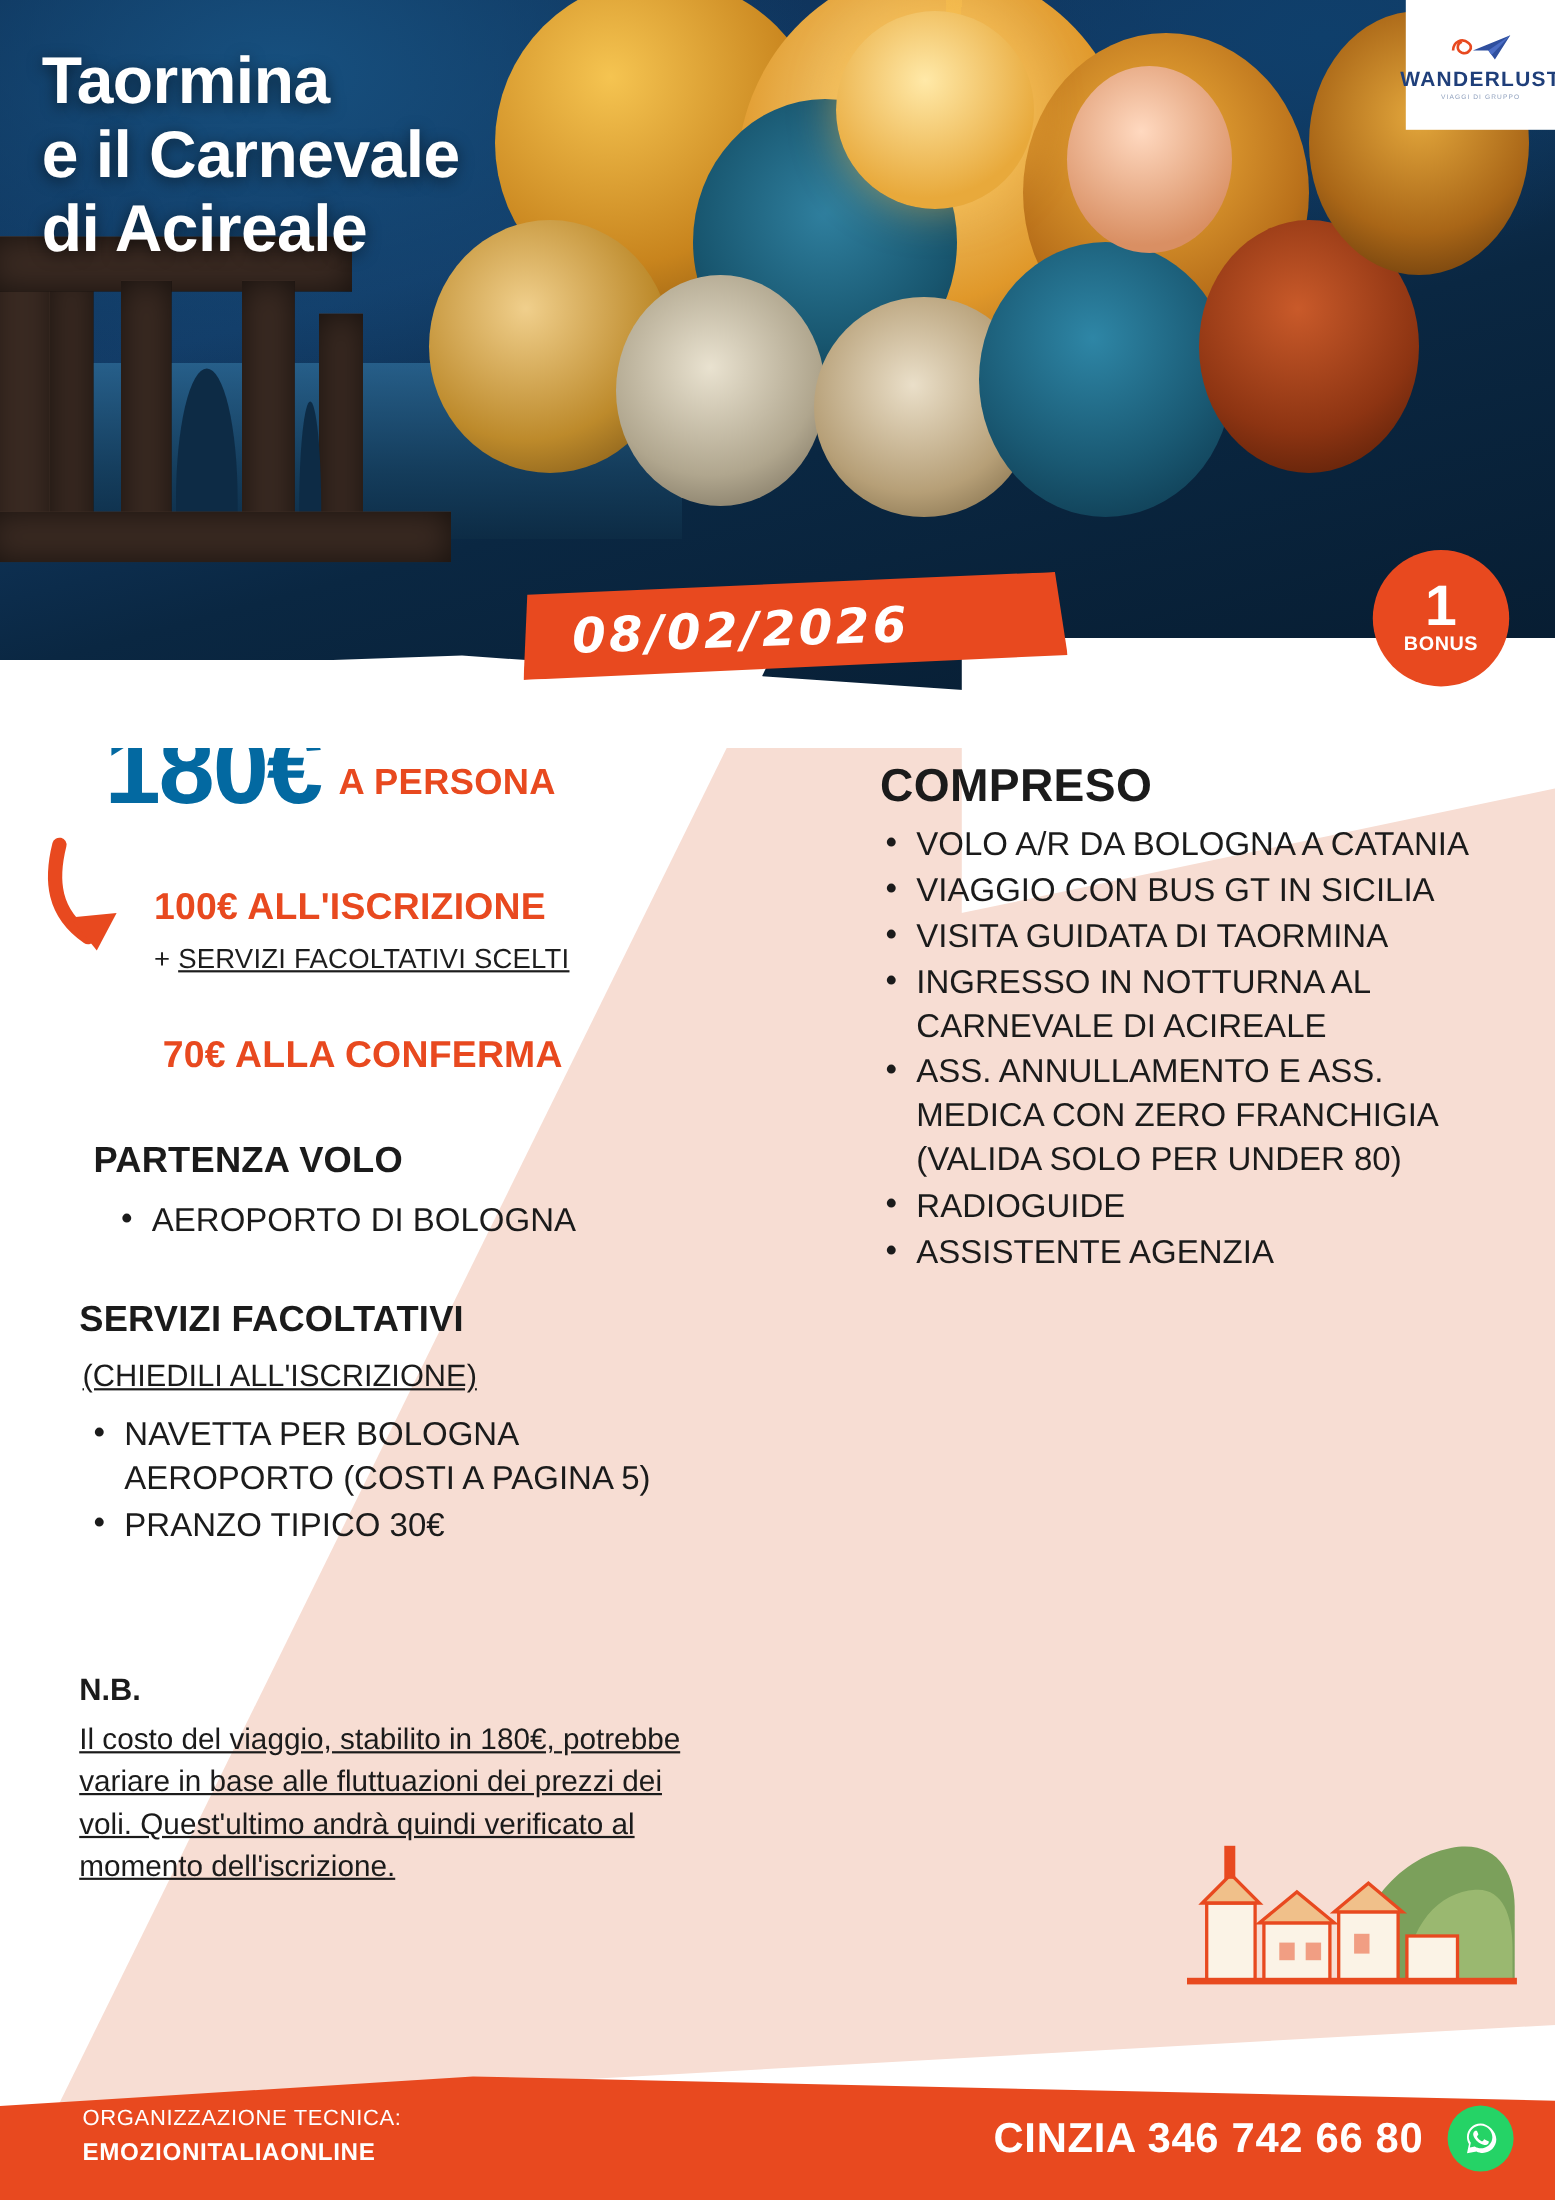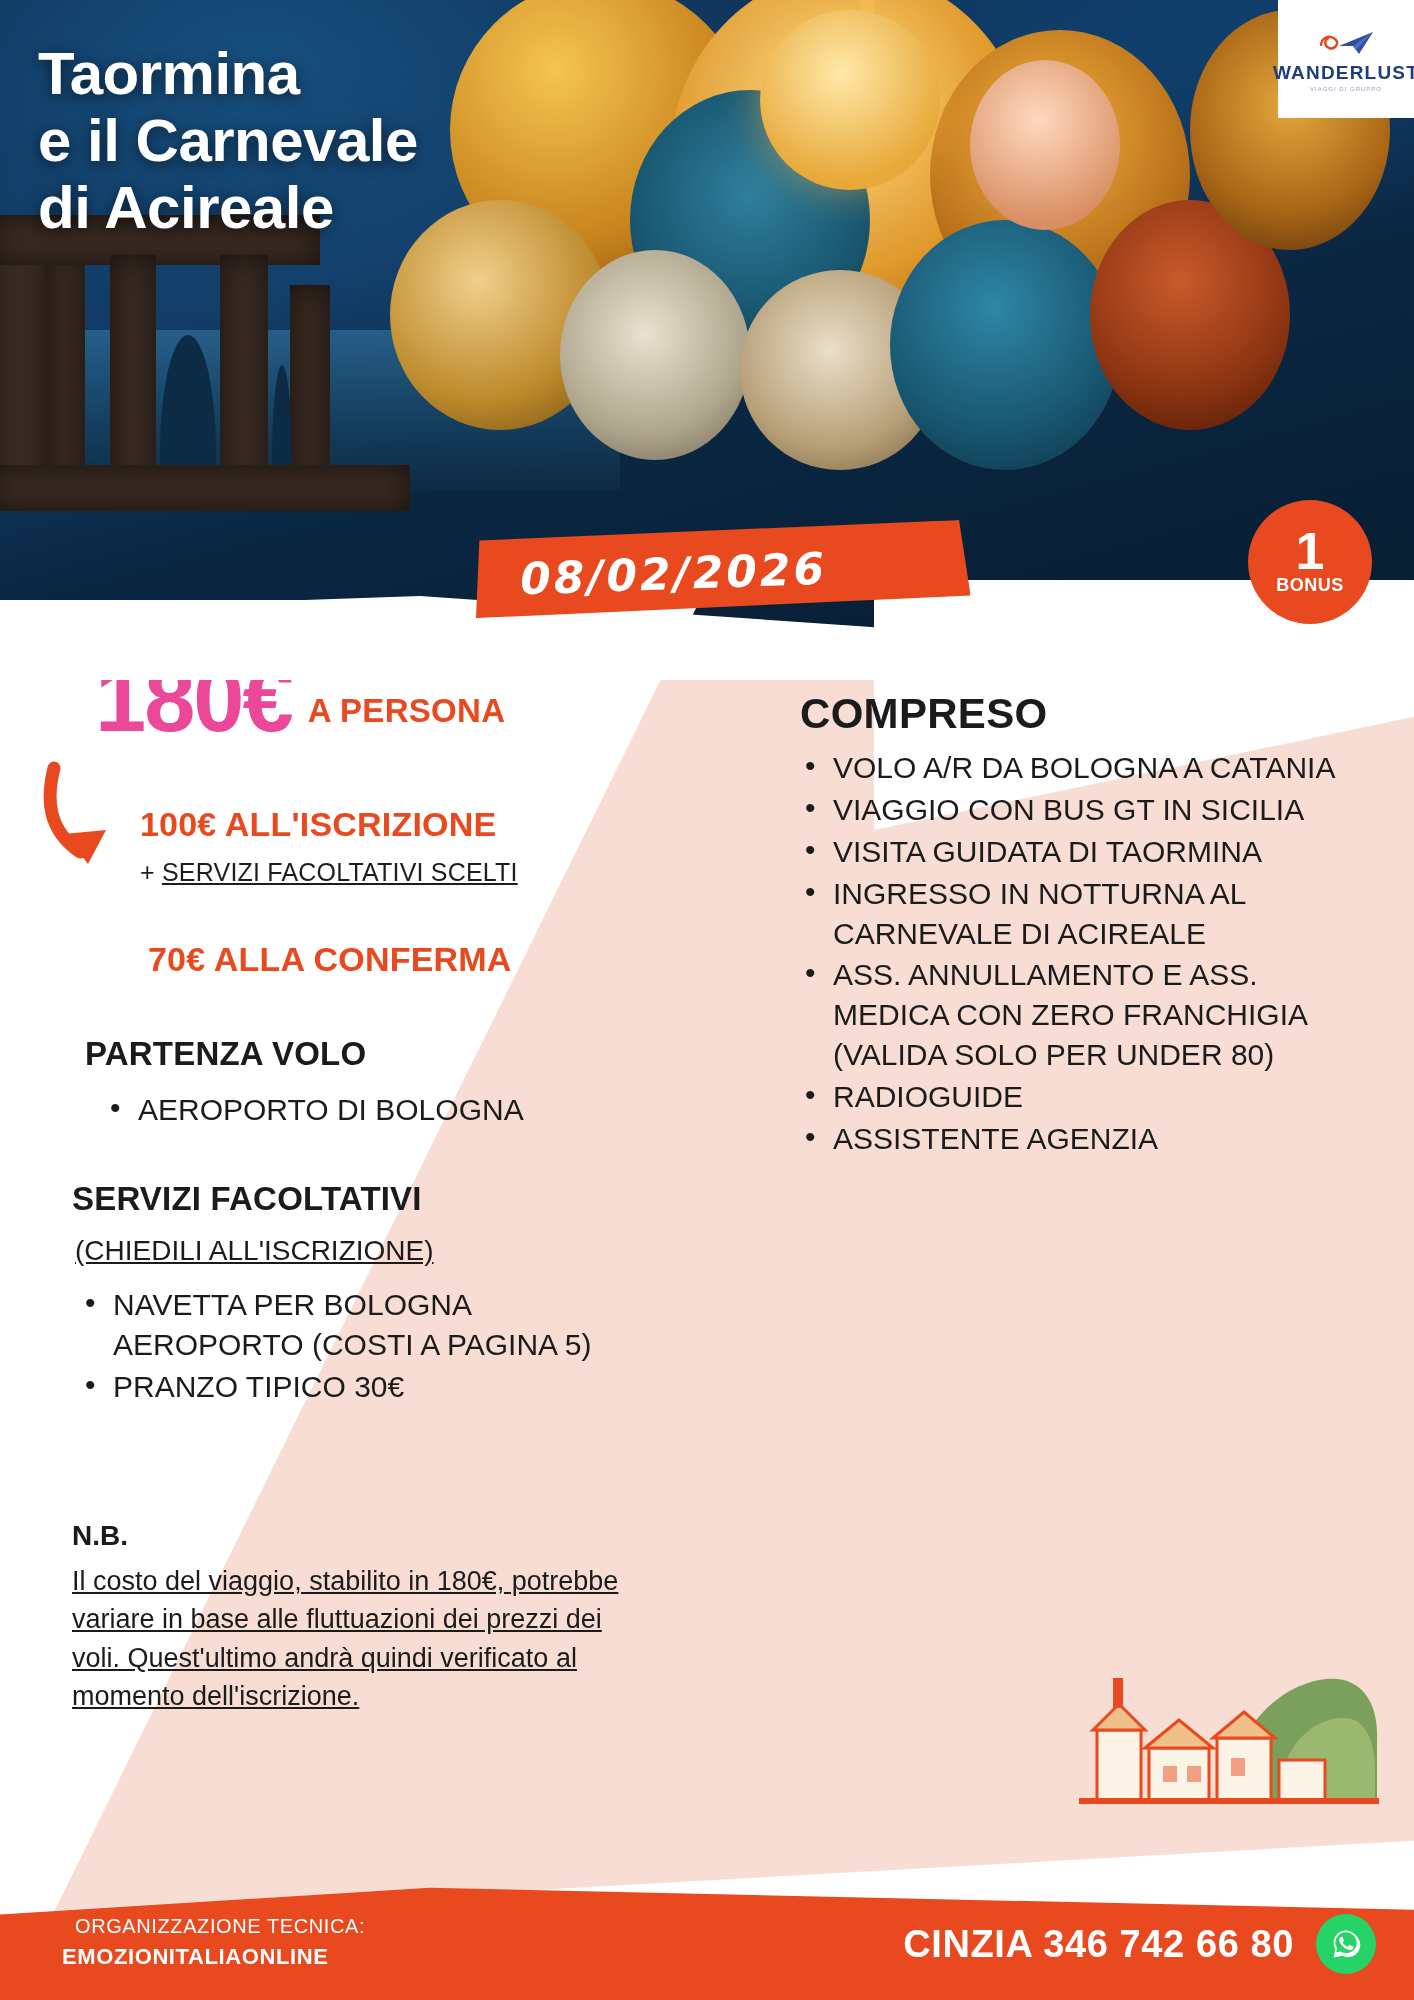--- a/index.html
+++ b/index.html
@@ -146,21 +146,21 @@
     position: absolute; right: -80px; top: -20px; width: 620px; height: 280px;
     background: #ffffff;
     clip-path: polygon(0 0, 620px 0, 620px 120px, 0 250px);
   }
 
   .content { position: absolute; inset: 0; z-index: 4; }
 
   
   .price-row { position: absolute; left: 95px; top: 660px; display: flex; align-items: flex-end; }
   .price {
-    font-size: 92px; font-weight: 800; color: #ec4899; line-height: .85;
+    font-size: 92px; font-weight: 800; color: #0369a1; line-height: .85;
     letter-spacing: -2px;
   }
   .price-per {
     font-size: 33px; font-weight: 800; color: #e8491f;
     margin-left: 16px; margin-bottom: 8px; letter-spacing: .3px;
   }
   .arrow-curve {
     position: absolute; left: 40px; top: 760px; width: 110px; height: 120px;
   }
   .pay1 {
@@ -229,21 +229,21 @@
   .footer-bg {
     position: absolute; inset: 0;
     background: #e8491f;
     clip-path: polygon(0 30%, 430px 8%, 1414px 26%, 1414px 100%, 0 100%);
   }
   .org-label {
     position: absolute; left: 75px; bottom: 62px;
     color: #ffffff; font-size: 20px; letter-spacing: .6px;
   }
   .org-name {
-    position: absolute; left: 62px; bottom: 30px;
+    position: absolute; left: 75px; bottom: 30px;
     color: #ffffff; font-size: 22px; font-weight: 800; letter-spacing: .6px;
   }
   .phone {
     position: absolute; right: 120px; bottom: 34px;
     color: #ffffff; font-size: 38px; font-weight: 800; letter-spacing: .6px;
   }
   .wa {
     position: absolute; right: 38px; bottom: 26px;
     width: 60px; height: 60px; border-radius: 50%;
     background: #25d366;

